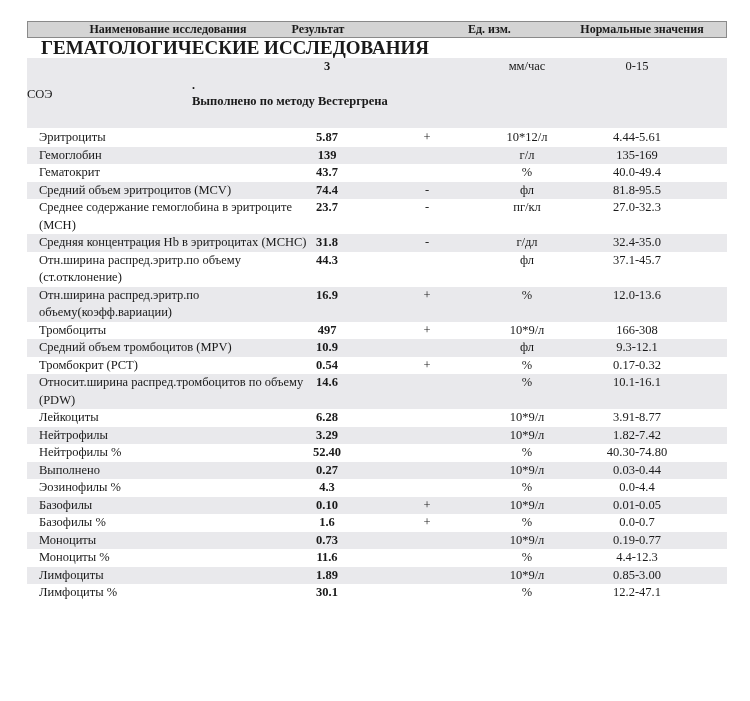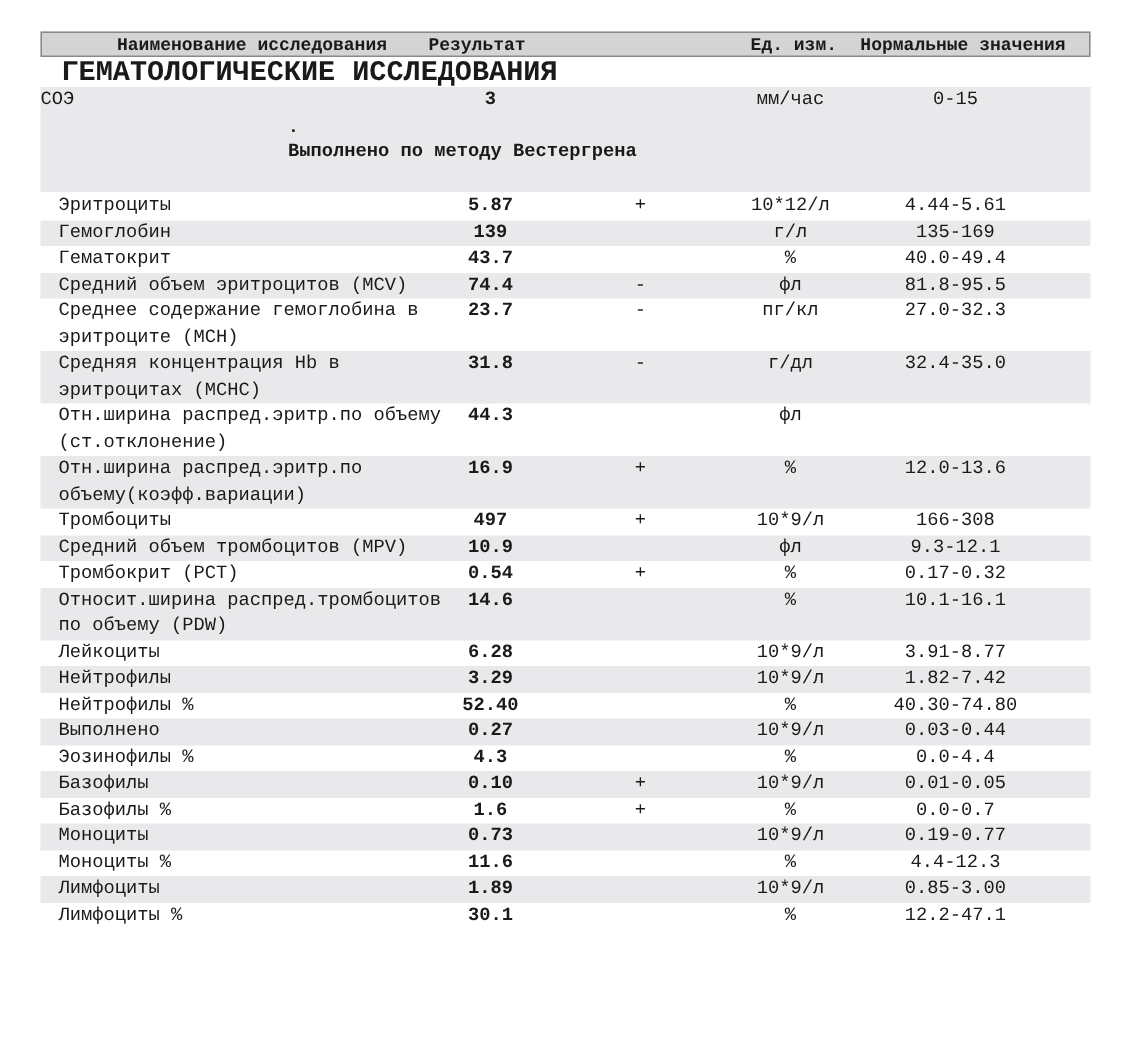--- a/index.html
+++ b/index.html
@@ -1,25 +1,25 @@
 <!DOCTYPE html>
 <html><head>
 <meta charset="utf-8">
 <style>
   html, body { margin:0; padding:0; background:#ffffff; }
   body { width:750px; height:701px; position:relative; overflow:hidden;
          font-family:"Liberation Serif", "DejaVu Serif", serif; color:#1a1a1a; }
-  .report { position:absolute; left:27px; top:21px; width:700px;font-family:Liberation Mono, monospace; }
+  .report { position:absolute; left:27px; top:21px; width:700px; }
   .hdr { display:flex; height:17px; background:#d4d4d4; border:1px solid #8a8a8a;
          box-sizing:border-box; font-weight:bold; font-size:12px; align-items:center; }
   .hdr div { white-space:nowrap; }
   .c-name { width:270px; padding-left:12px; box-sizing:border-box; }
   .hdr .c-name { text-align:center; padding-left:0; width:280px; }
   .hdr .c-res { width:100px; text-align:center; margin-left:-40px; }
-  .hdr .c-unit { width:90px; text-align:right; margin-left:100px; }
+  .hdr .c-unit { width:90px; text-align:left; margin-left:100px; }
   .hdr .c-norm { flex:1; text-align:center; }
   .section { height:20px; font-weight:bold; font-size:19px; line-height:20px; padding-left:14px; }
   .row { display:flex; font-size:12.5px; line-height:17.5px; }
   .row.gray { background:#e9e9ec; }
   .row .name { width:285px; padding-left:12px; box-sizing:border-box; }
   .row .res { width:90px; text-align:center; font-weight:bold; margin-left:-30px; }
   .row .flag { width:90px; text-align:center; margin-left:10px; }
   .row .unit { width:110px; text-align:center; }
   .row .norm { width:130px; text-align:center; margin-left:-10px; }
   .soe { background:#e9e9ec; height:70px; position:relative; font-size:12.5px; }
@@ -35,21 +35,21 @@
   <div class="hdr">
     <div class="c-name">Наименование исследования</div>
     <div class="c-res">Результат</div>
     <div class="c-unit">Ед. изм.</div>
     <div class="c-norm">Нормальные значения</div>
   </div>
   <div class="section">ГЕМАТОЛОГИЧЕСКИЕ ИССЛЕДОВАНИЯ</div>
 
   <div class="soe">
     <div class="line1">
-      <div class="name" style="width:285px;padding-left:0;box-sizing:border-box;">СОЭ</div>
+      <div class="name" style="width:285px;padding-left:0;box-sizing:border-box;margin-top:28px;">СОЭ</div>
       <div class="res" style="width:90px;text-align:center;font-weight:bold;margin-left:-30px;">3</div>
       <div style="width:100px;"></div>
       <div style="width:110px;text-align:center;">мм/час</div>
       <div style="width:130px;text-align:center;margin-left:-10px;">0-15</div>
     </div>
     <div class="dot">.</div>
     <div class="method">Выполнено по методу Вестергрена</div>
   </div>
   <div class="spacer"></div>
 
@@ -94,20 +94,21 @@
         <div class="res">31.8</div>
         <div class="flag">-</div>
         <div class="unit">г/дл</div>
         <div class="norm">32.4-35.0</div>
       </div>
       <div class="row">
         <div class="name">Отн.ширина распред.эритр.по объему (ст.отклонение)</div>
         <div class="res">44.3</div>
         <div class="flag"></div>
         <div class="unit">фл</div>
+        <div class="norm">37.1-45.7</div>
       </div>
       <div class="row gray">
         <div class="name">Отн.ширина распред.эритр.по объему(коэфф.вариации)</div>
         <div class="res">16.9</div>
         <div class="flag">+</div>
         <div class="unit">%</div>
         <div class="norm">12.0-13.6</div>
       </div>
       <div class="row">
         <div class="name">Тромбоциты</div>

